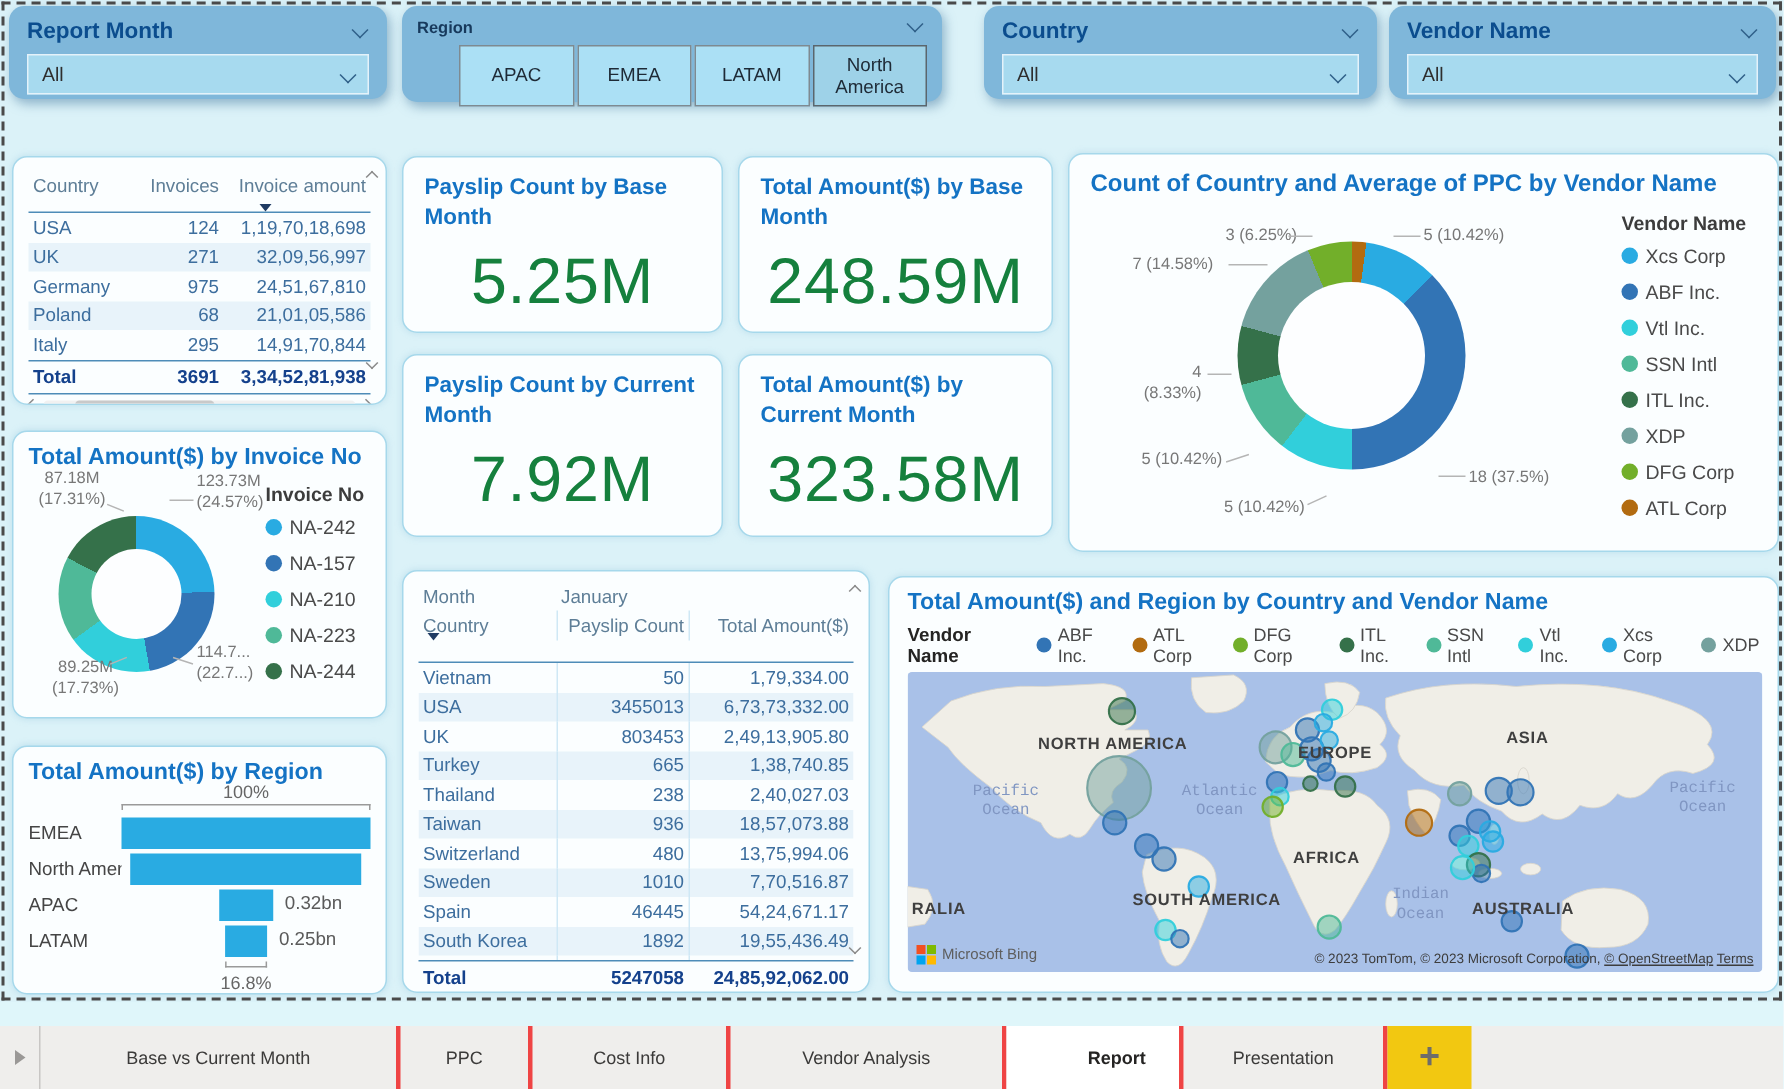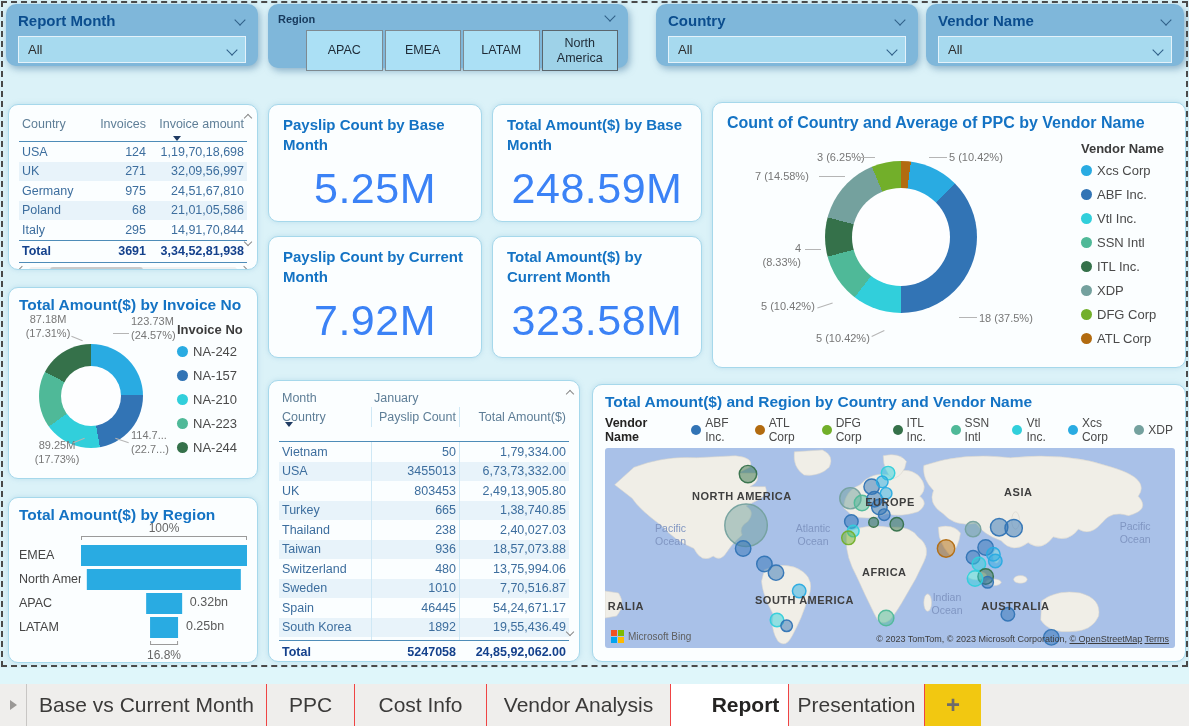--- a/index.html
+++ b/index.html
@@ -42,21 +42,21 @@
   .sarr{display:inline-block;width:5px;height:5px;border-right:1.4px solid #8a8a8a;border-bottom:1.4px solid #8a8a8a;}
   .sarr.up{transform:rotate(-135deg);}
   .sarr.down{transform:rotate(45deg);}
   .sarr.left{transform:rotate(135deg);}
   .sarr.right{transform:rotate(-45deg);}
   .corner-up{position:absolute;right:6px;top:10px;}
   .corner-down{position:absolute;right:6px;}
 
   
   .kpi h4{margin:0;font-size:15px;color:#1473C4;font-weight:700;line-height:1.3;}
-  .kpi .val{font-size:43px;color:#3b82f6;text-align:center;margin-top:10px;letter-spacing:.5px;}
+  .kpi .val{font-size:43px;color:#15803d;text-align:center;margin-top:10px;letter-spacing:.5px;}
 
   
   .donut{position:absolute;border-radius:50%;}
   .donut::after{content:"";position:absolute;background:#FDFEFF;border-radius:50%;}
   .d1{width:104px;height:104px;left:30px;top:56px;}
   .d1::after{inset:22px;}
   .d2{width:152px;height:152px;left:112px;top:58px;}
   .d2::after{inset:27px;}
   .legend{position:absolute;}
   .lg-title{font-size:13px;font-weight:700;color:#3C3C3C;margin-bottom:7px;}
@@ -80,32 +80,32 @@
   .ruler.bottom .rlabel{top:7px;}
 
   
   .map-legend{display:flex;align-items:center;gap:13px;font-size:12px;color:#3A3A3A;margin:4px 0 4px 0;flex-wrap:nowrap;}
   .map-legend .lg-title2{font-size:12.5px;font-weight:700;color:#252423;margin-right:2px;}
   .map-legend .lg-dot{width:10px;height:10px;}
   .map-legend .lg-item{gap:4px;}
   .map-wrap{position:relative;width:570px;height:200px;border-radius:3px;overflow:hidden;}
   .map-wrap svg{display:block;}
   .geo-label{position:absolute;transform:translate(-50%,-50%);font-size:11px;font-weight:700;color:#3F3F3F;letter-spacing:.5px;white-space:nowrap;}
-  .ocean-label{position:absolute;transform:translate(-50%,-50%);font-size:10.5px;color:#8096C2;text-align:center;white-space:pre-line;line-height:1.25;}
+  .ocean-label{position:absolute;transform:translate(-50%,-50%);font-size:10.5px;color:#8096C2;text-align:center;white-space:pre-line;line-height:1.25;font-family:Liberation Mono, monospace;}
   .bing{position:absolute;left:6px;bottom:5px;display:flex;align-items:center;gap:4px;font-size:10px;color:#5E5E5E;}
   .bing .sq{display:grid;grid-template-columns:6px 6px;grid-gap:1px;}
   .bing .sq i{width:6px;height:6px;display:block;}
   .attrib{position:absolute;right:6px;bottom:4px;font-size:9px;color:#3d3d3d;}
   .attrib a{color:#3d3d3d;text-decoration:underline;cursor:pointer;}
 
   
   .tabbar{position:absolute;left:0;top:684px;width:1189px;height:42px;background:#EFEEEC;display:flex;align-items:stretch;}
   .nav-arrow{width:26px;display:flex;align-items:center;justify-content:center;border-right:1px solid #C8C6C4;cursor:pointer;}
   .nav-arrow .tri{width:0;height:0;border-top:5px solid transparent;border-bottom:5px solid transparent;border-left:7px solid #9a9896;}
-  .tab{display:flex;align-items:center;justify-content:center;font-size:21px;color:#3B3A39;border-right:1px solid #ef4444;cursor:pointer;box-sizing:border-box;}
+  .tab{display:flex;align-items:center;justify-content:center;font-size:12px;color:#3B3A39;border-right:3px solid #ef4444;cursor:pointer;box-sizing:border-box;}
   .tab.active{background:#fff;font-weight:700;color:#252423;}
   .addtab{width:56px;background:#F2C811;display:flex;align-items:center;justify-content:center;font-size:24px;font-weight:700;color:#6E6C6A;cursor:pointer;}
 </style>
 </head>
 <body>
 
 <div class="stage">
   <div class="canvas">
     <div class="marquee"></div>
 

